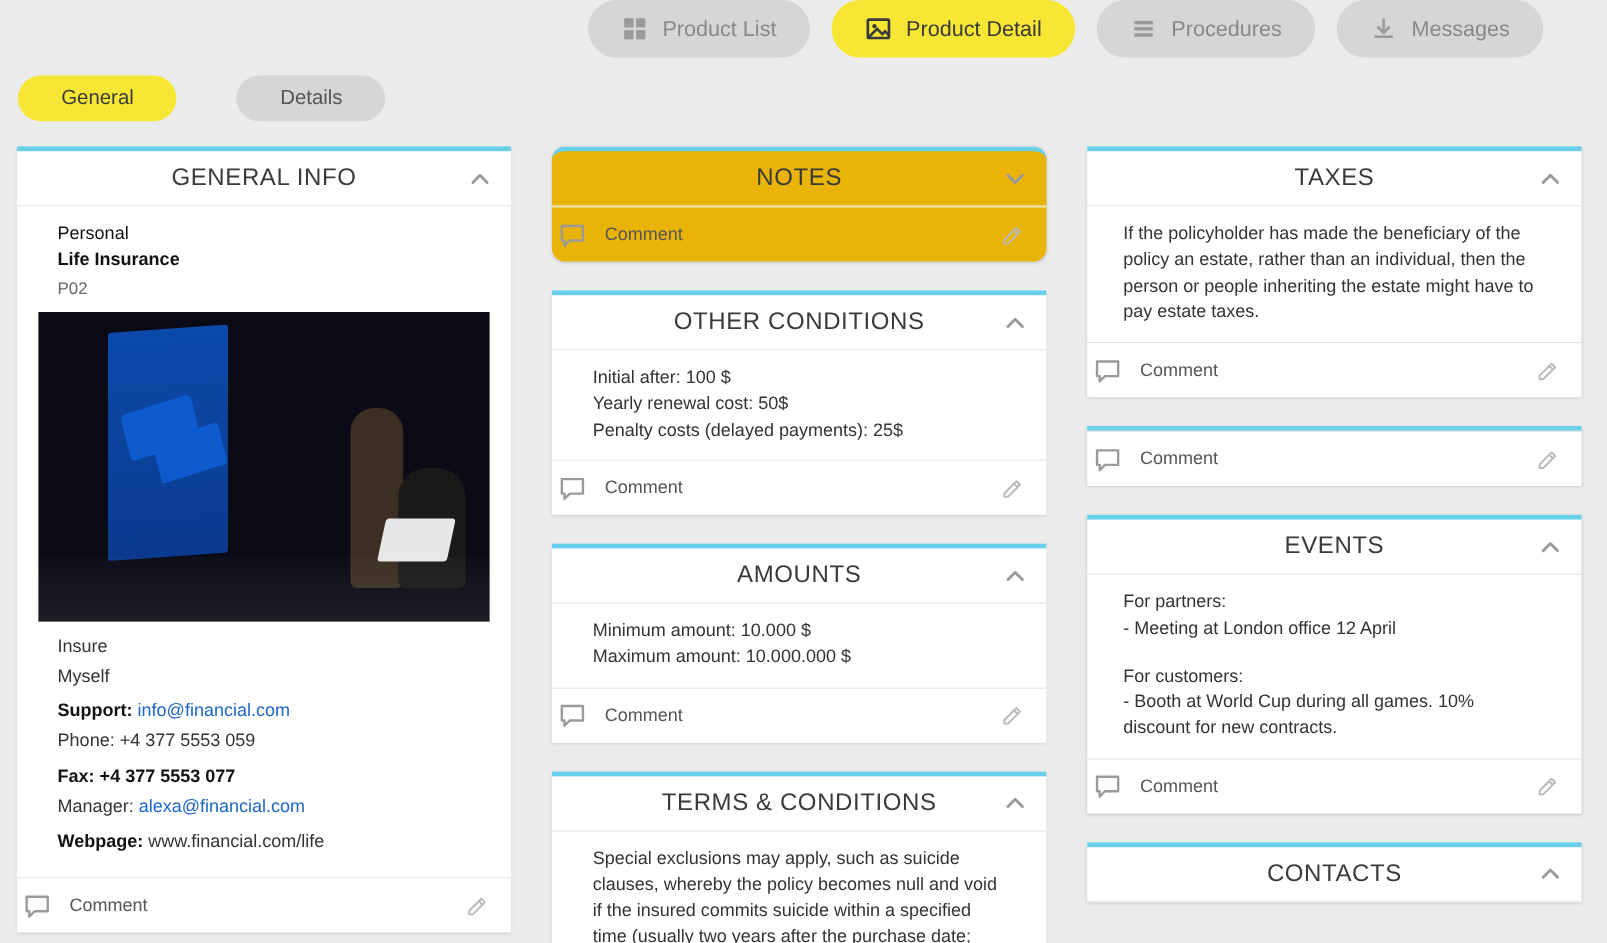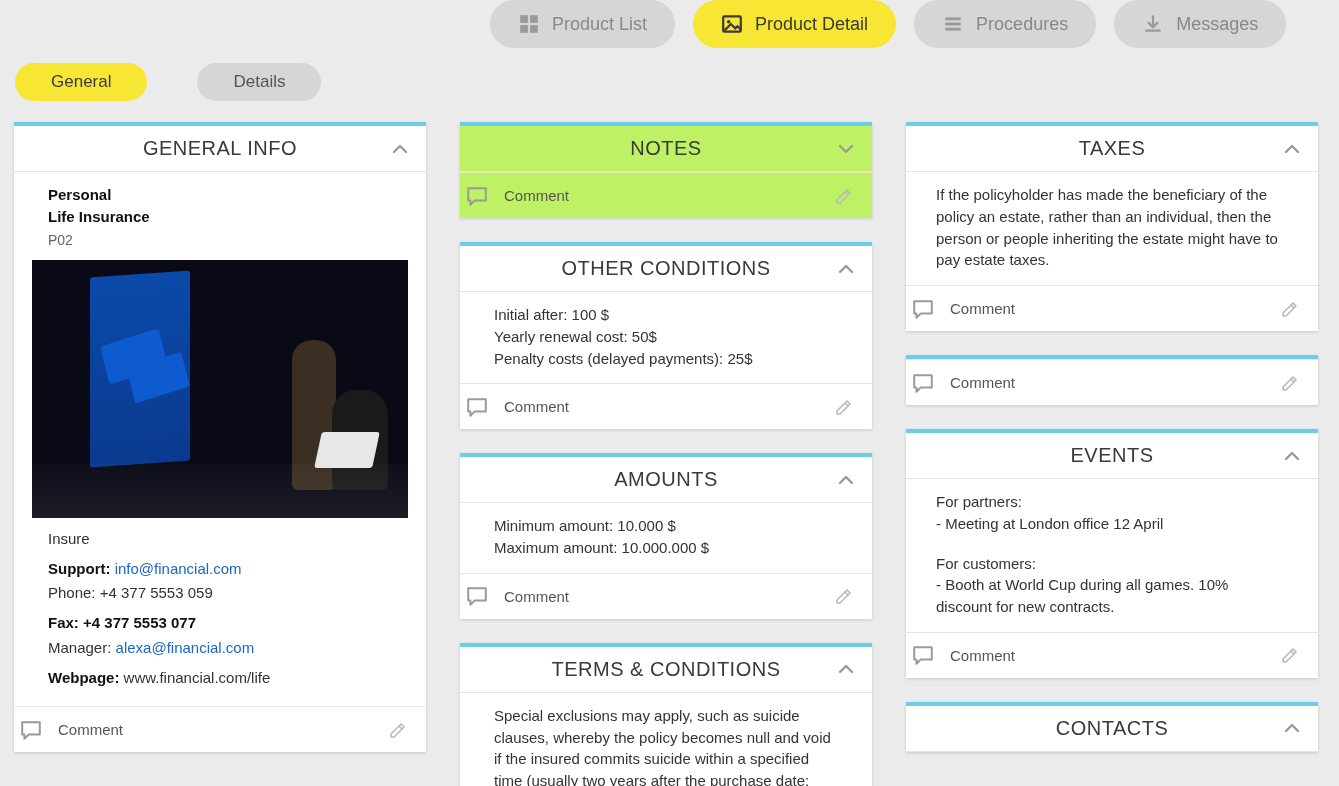--- a/index.html
+++ b/index.html
@@ -116,26 +116,26 @@
   }
   .comment-row .comment-icon { margin-right: 16px; }
   .comment-row .edit-icon {
     position: absolute;
     right: 18px;
     top: 50%;
     transform: translateY(-50%);
   }
 
   
-  .card.notes { background: #bef264; }
+  .card.notes { background: #eab308; border-radius: 11px; }
   .card.notes .card-header { border-bottom-color: #ece8b3; }
   .card.notes .comment-row { border-top-color: #ece8b3; }
 
   
-  .gi-title { font-weight: bold; font-size: 15px; color: #111; }
+  .gi-title { font-weight: normal; font-size: 15px; color: #111; }
   .gi-sub  { font-weight: bold; font-size: 15px; color: #111; }
   .gi-code { color: #666; font-size: 14px; margin-top: 2px; }
   .gi-image {
     margin: 10px 0 10px 0;
     height: 258px;
     background: #0a0a16;
     position: relative;
     overflow: hidden;
   }
   .gi-image .billboard {
@@ -282,20 +282,21 @@
         <div class="gi-code">P02</div>
         <div class="gi-image" style="margin-left:-16px;margin-right:-16px;">
           <div class="billboard"></div>
           <div class="person1"></div>
           <div class="person2"></div>
           <div class="laptop"></div>
           <div class="floor-reflect"></div>
         </div>
         <div class="gi-block">
           <div class="line">Insure</div>
+          <div class="line">Myself</div>
           <div class="line" style="margin-top:8px">
             <b>Support:</b>
             <span> </span>
             <a href="#">info@financial.com</a>
           </div>
           <div class="line">
             <span>Phone:</span>
             <span> </span>
             <span>+4 377 5553 059</span>
           </div>

